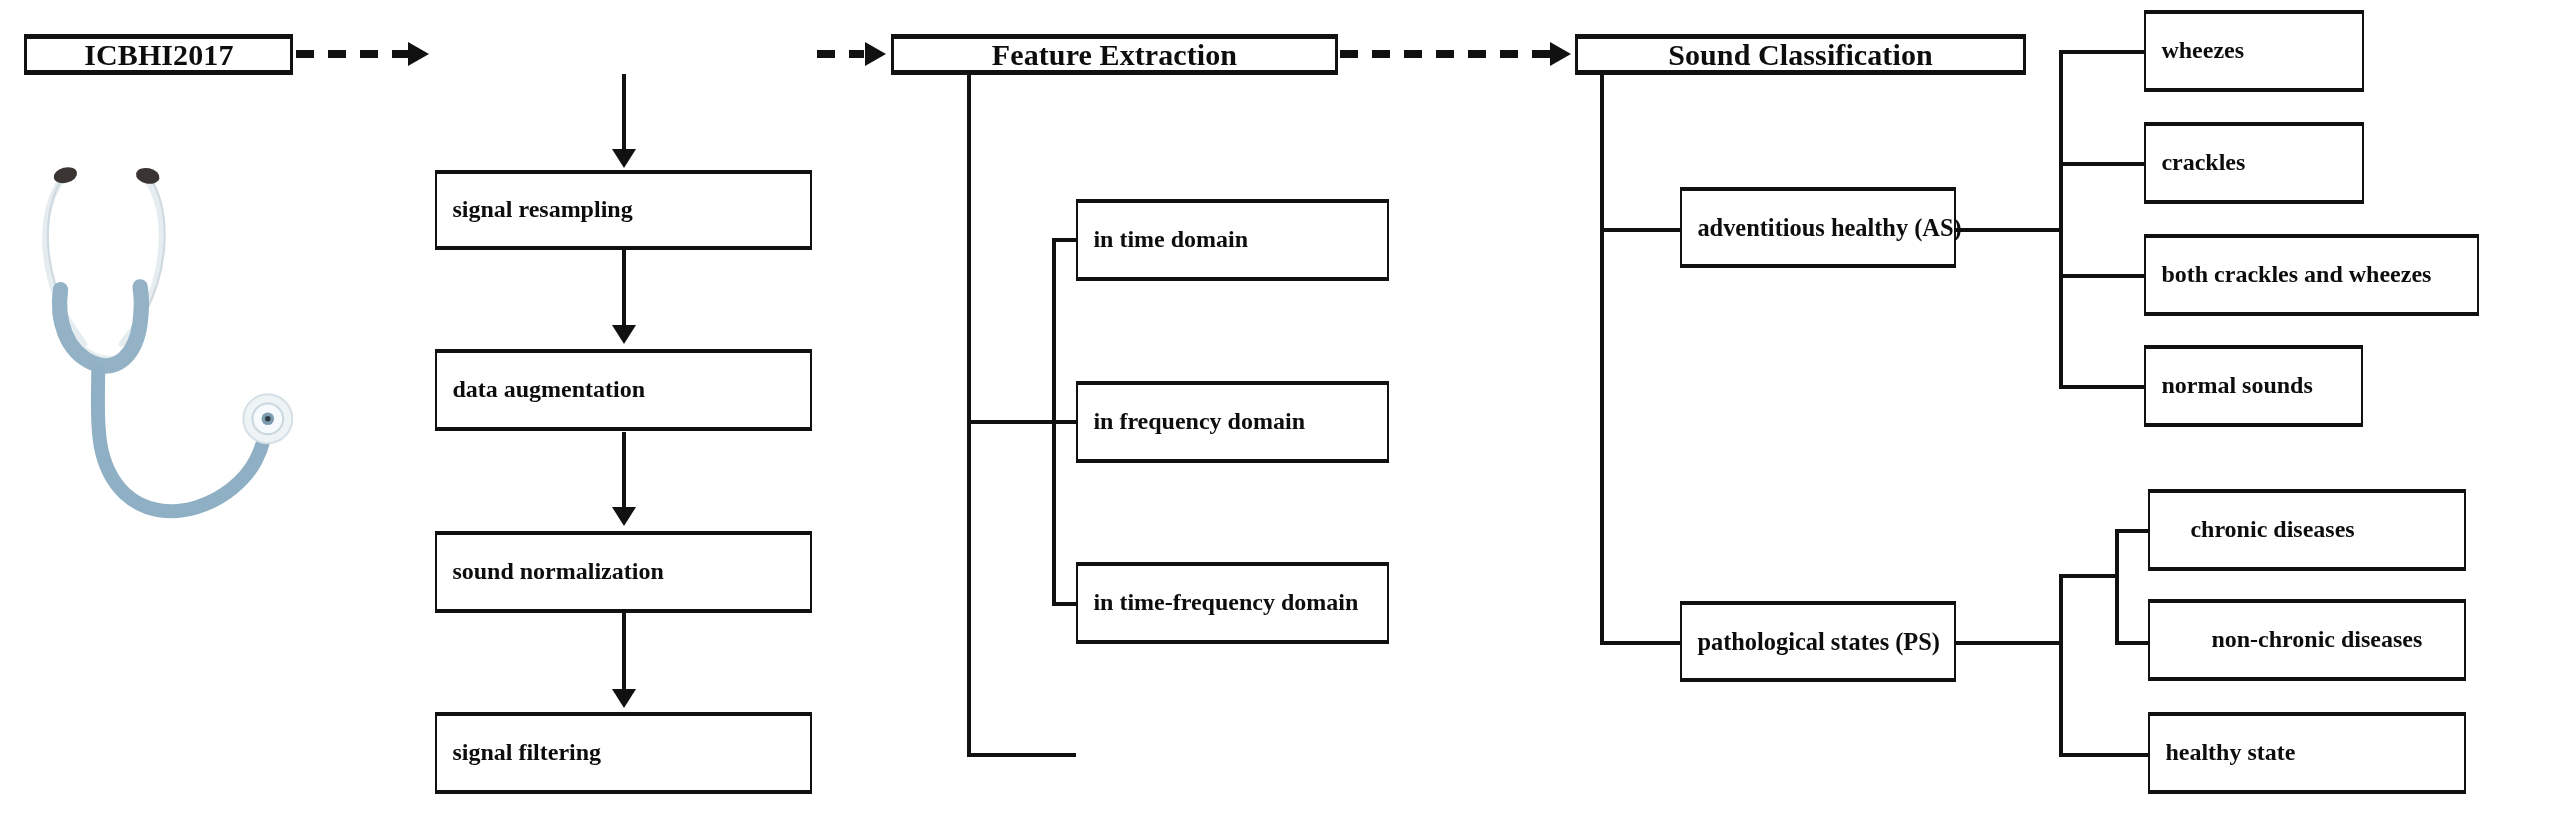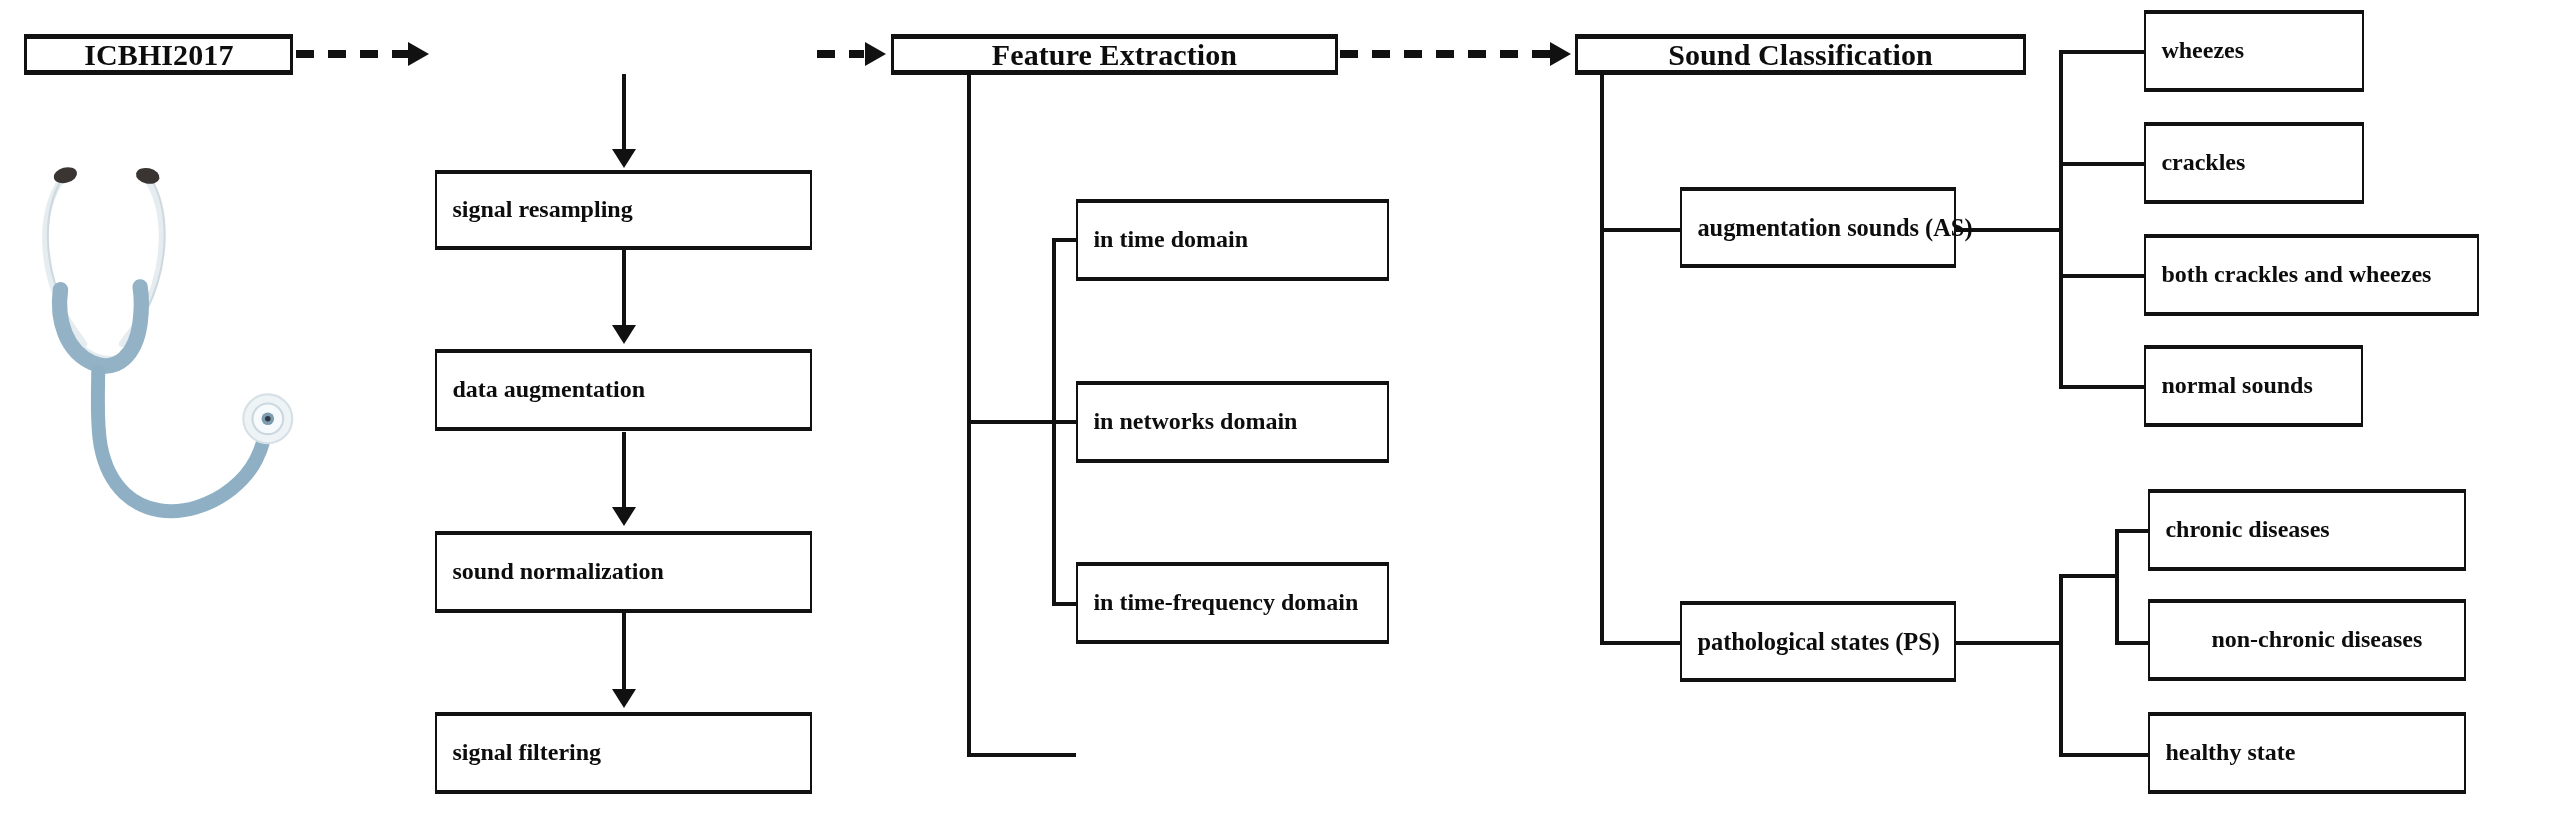--- a/index.html
+++ b/index.html
@@ -198,34 +198,34 @@
   <div class="ln h" style="left:1052px; top:238px; width:28px;"></div>
   <div class="ln h" style="left:1052px; top:602px; width:28px;"></div>
 
   <div class="ln h" style="left:967px; top:753px; width:109px;"></div>
 
   <div class="node leaf" style="left:1076px; top:199px; width:313px; height:82px;">
     <span class="lbl">in time domain</span>
   </div>
 
   <div class="node leaf" style="left:1076px; top:381px; width:313px; height:82px;">
-    <span class="lbl">in networks domain</span>
+    <span class="lbl">in frequency domain</span>
   </div>
 
   <div class="node leaf" style="left:1076px; top:562px; width:313px; height:82px;">
     <span class="lbl">in time-frequency domain</span>
   </div>
 
 
   <div class="ln v" style="left:1600px; top:74px; height:569px;"></div>
   <div class="ln h" style="left:1600px; top:228px; width:82px;"></div>
   <div class="ln h" style="left:1600px; top:641px; width:82px;"></div>
 
   <div class="node leaf mid" style="left:1680px; top:187px; width:276px; height:81px;">
-    <span class="lbl">augmentation sounds (AS)</span>
+    <span class="lbl">adventitious healthy (AS)</span>
   </div>
 
   <div class="ln h" style="left:1956px; top:228px; width:106px;"></div>
   <div class="ln v" style="left:2059px; top:50px; height:338px;"></div>
   <div class="ln h" style="left:2059px; top:50px; width:88px;"></div>
   <div class="ln h" style="left:2059px; top:162px; width:88px;"></div>
   <div class="ln h" style="left:2059px; top:274px; width:88px;"></div>
   <div class="ln h" style="left:2059px; top:385px; width:88px;"></div>
 
   <div class="node leaf" style="left:2144px; top:122px; width:220px; height:82px;">
@@ -249,21 +249,21 @@
   </div>
 
   <div class="ln h" style="left:1956px; top:641px; width:106px;"></div>
   <div class="ln v" style="left:2059px; top:574px; height:180px;"></div>
   <div class="ln h" style="left:2059px; top:574px; width:59px;"></div>
   <div class="ln v" style="left:2115px; top:529px; height:115px;"></div>
   <div class="ln h" style="left:2115px; top:529px; width:35px;"></div>
   <div class="ln h" style="left:2115px; top:641px; width:35px;"></div>
   <div class="ln h" style="left:2059px; top:753px; width:91px;"></div>
 
-  <div class="node leaf" style="left:2148px; top:489px; width:318px; height:82px;">
+  <div class="node leaf" style="left:2148px; top:489px; width:318px; height:82px;padding-left:25px;">
     <span class="lbl">chronic diseases</span>
   </div>
 
   <div class="node leaf" style="left:2148px; top:599px; width:318px; height:82px;padding-left:46px;">
     <span class="lbl">non-chronic diseases</span>
   </div>
 
   <div class="node leaf" style="left:2148px; top:712px; width:318px; height:82px;">
     <span class="lbl">healthy state</span>
   </div>

